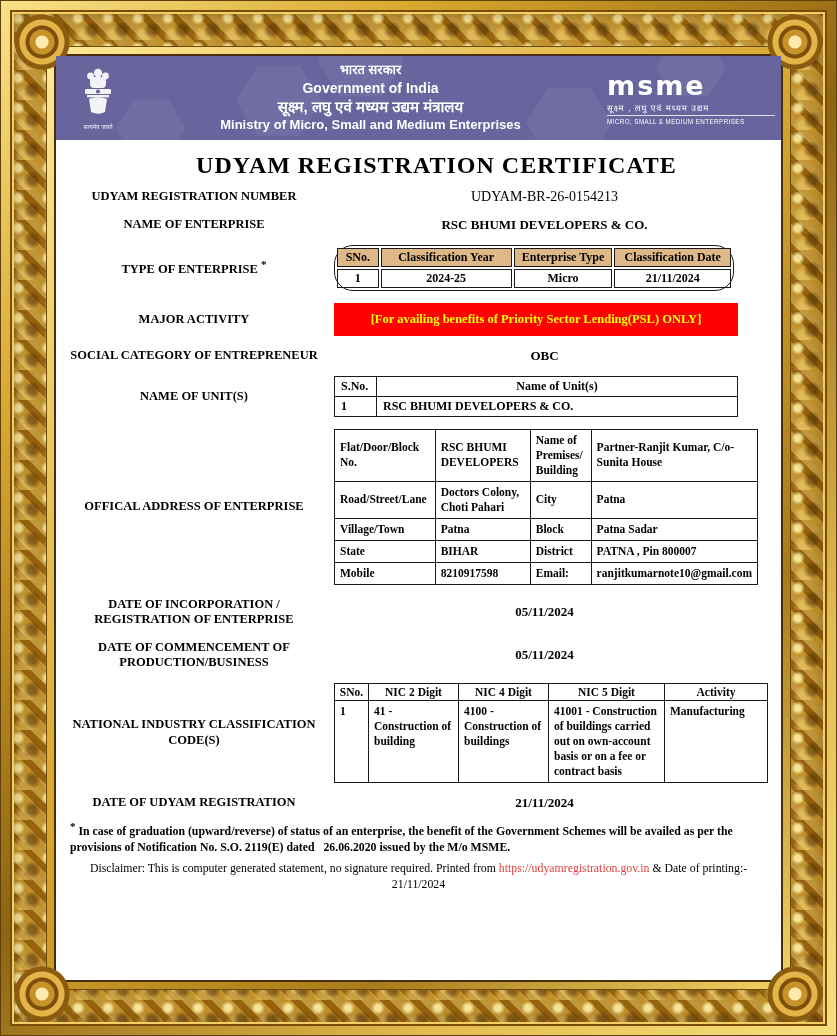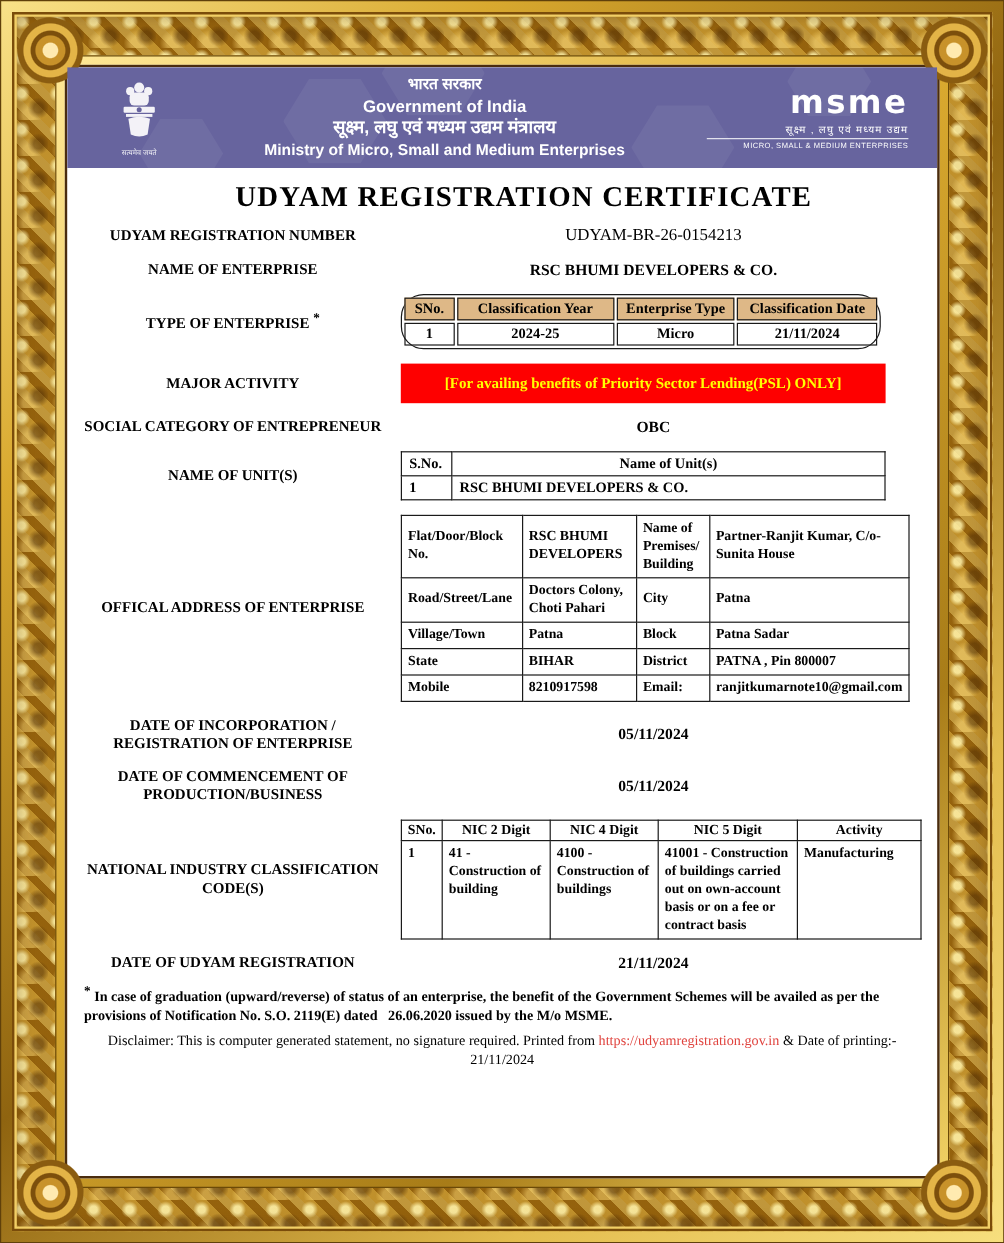--- a/index.html
+++ b/index.html
@@ -51,36 +51,36 @@
     background:#fff;
     border: 2px solid #4a2c0e;
     overflow:hidden;
   }
 
   
   .banner {
     height: 84px; width:100%;
     background: var(--banner_bg);
     display:flex; align-items:center;
-    color:#fff; padding: 4px 24px;
+    color:#fff; padding: 4px 6px;
     position:relative; overflow:hidden;
     font-family: "Liberation Sans", sans-serif;
   }
   .hex { position:absolute; pointer-events:none;
     clip-path: polygon(25% 5%, 75% 5%, 100% 50%, 75% 95%, 25% 95%, 0% 50%);
     background: rgba(255,255,255,0.06);
   }
   .emblem-wrap { width:72px; display:flex; flex-direction:column; align-items:center; z-index:1; }
   .emblem-caption { font-size:6px; color:#fff; opacity:.9; margin-top:1px; }
   .banner-center { flex:1; text-align:center; line-height:1.3; z-index:1; }
   .bc-hi1 { font-size:13px; font-weight:bold; }
   .bc-en1 { font-size:14px; font-weight:bold; }
   .bc-hi2 { font-size:15px; font-weight:bold; }
   .bc-en2 { font-size:13px; font-weight:bold; }
-  .msme-wrap { width:168px; text-align:right; z-index:1; }
+  .msme-wrap { width:168px; text-align:left; z-index:1; }
   .msme-word { font-family:"DejaVu Sans", sans-serif; font-weight:bold; font-size:27px; letter-spacing:2px; line-height:1; }
   .msme-hi { font-size:8.5px; margin-top:3px; letter-spacing:1px; }
   .msme-en { font-size:6.3px; margin-top:2px; padding-top:2px; border-top:1px solid rgba(255,255,255,.8); letter-spacing:.4px; }
 
   
   .title { text-align:center; font-size:24px; font-weight:bold; letter-spacing:1px; margin:12px 0 10px;padding-left:36px; }
 
   
   .row { display:flex; align-items:center; margin: 0 12px 12px; }
   .lbl { width:252px; text-align:center; font-weight:bold; font-size:12.5px; line-height:1.25; flex-shrink:0; }

